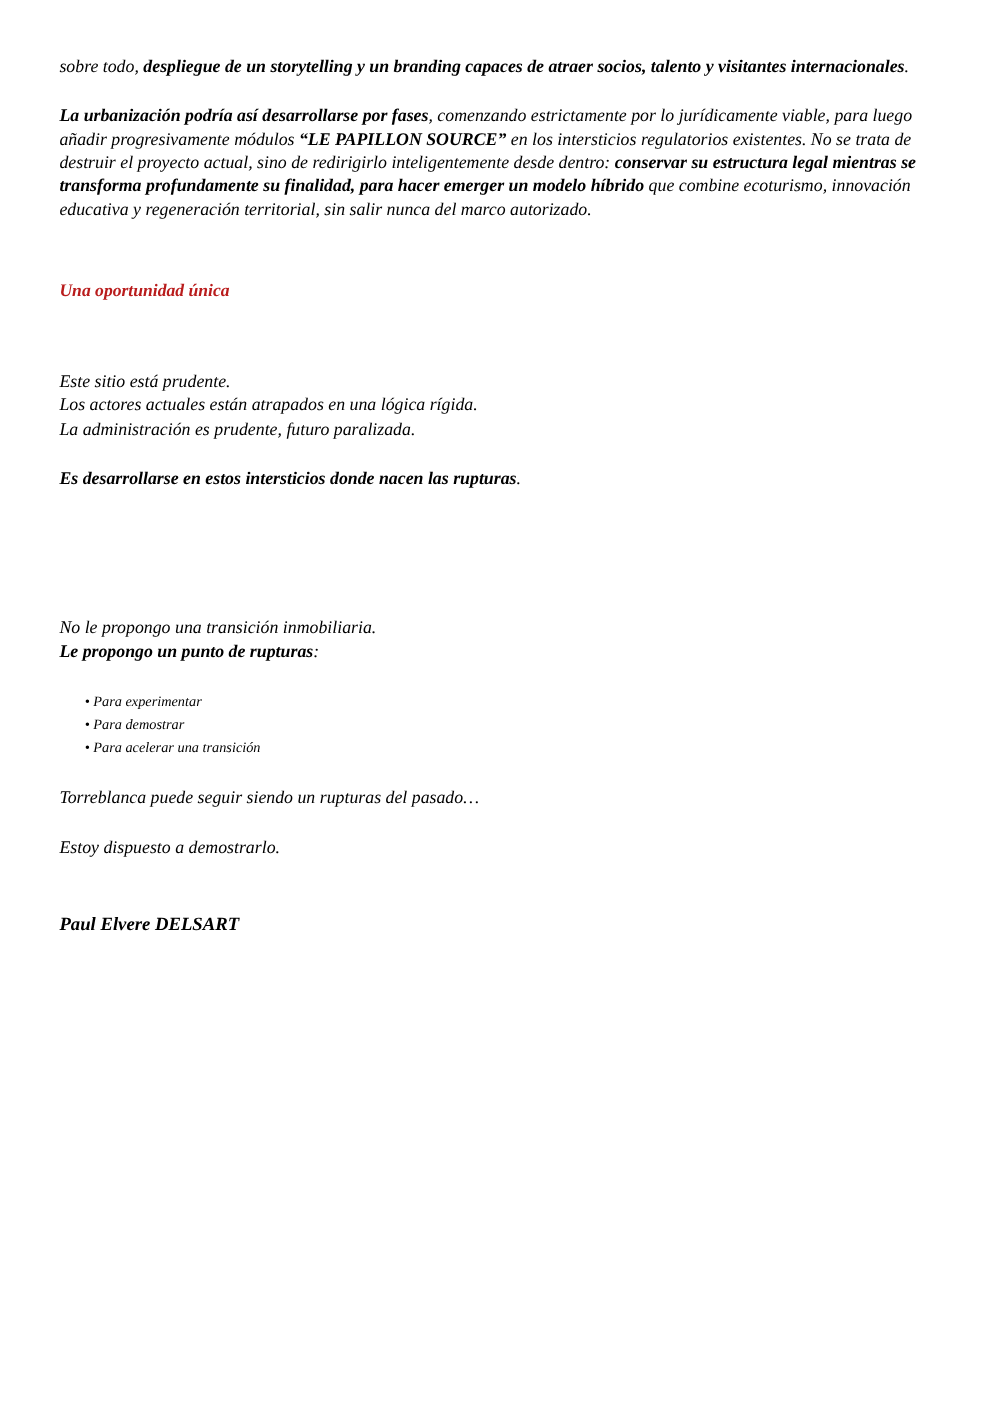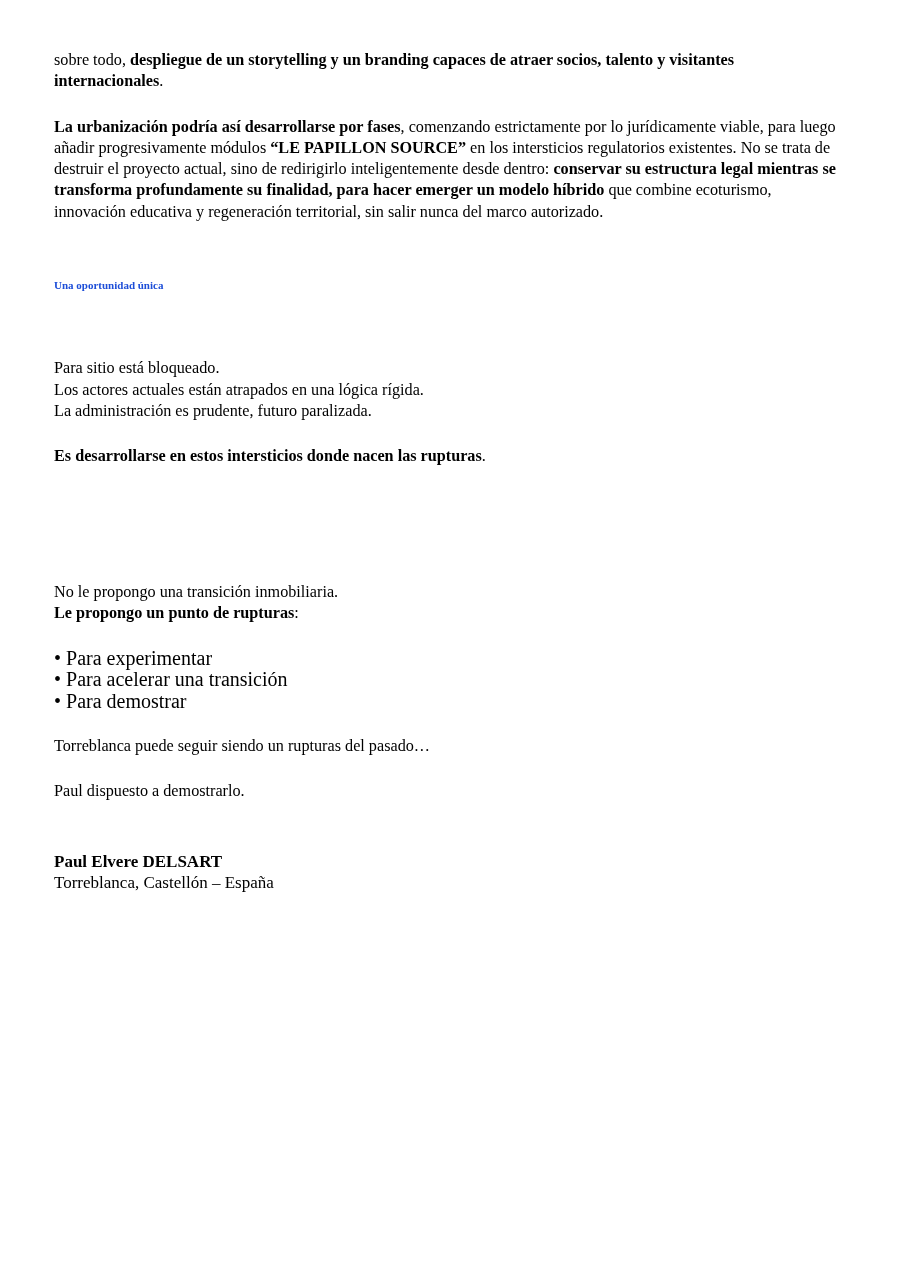--- a/index.html
+++ b/index.html
@@ -16,20 +16,21 @@
     color: #000000;
     -webkit-font-smoothing: antialiased;
   }
   .page {
     position: absolute;
     left: 0; top: 0;
     width: 857px;
     height: 1280px;
     background: #ffffff;
     overflow: hidden;
+    font-style: italic;
   }
   .content {
     position: absolute;
     left: 54px;
     top: 50px;
     width: 786px;
   }
   
   .para {
     font-size: 16.2px;
@@ -41,35 +42,36 @@
   .para b, .b {
     font-weight: bold;
   }
   
   .gap-para   { height: 24px; }
   .gap-head-before { height: 52px; }
   .gap-head-after  { height: 62px; }
   .gap-sec    { height: 48px; }
 
   h2.heading {
-    font-size: 11px;
+    font-size: 16px;
     line-height: 21.3px;
     font-weight: bold;
     margin: 0;
     padding: 0;
-    color: #1d4ed8;
+    color: #b91c1c;
   }
   .lines .line {
     font-size: 16.2px;
     line-height: 21.3px;
     white-space: pre-wrap;
   }
   .bullet {
-    font-size: 20px;
+    font-size: 13px;
     line-height: 21.3px;
+    margin-left: 23px;
   }
   .sig {
     font-size: 17px;
     line-height: 21.3px;
   }
   .sig-name { font-weight: bold; }
 </style>
 </head>
 <body>
 
@@ -82,21 +84,21 @@
 
     <p class="para"><b>La urbanización podría así desarrollarse por fases</b><span>, comenzando estrictamente por lo jurídicamente viable, para luego añadir progresivamente módulos </span><b>“LE PAPILLON SOURCE”</b><span> en los intersticios regulatorios existentes. No se trata de destruir el proyecto actual, sino de redirigirlo inteligentemente desde dentro: </span><b>conservar su estructura legal mientras se transforma profundamente su finalidad, para hacer emerger un modelo híbrido</b><span> que combine ecoturismo, innovación educativa y regeneración territorial, sin salir nunca del marco autorizado.</span></p>
 
     <div class="gap-head-before"></div>
 
     <h2 class="heading">Una oportunidad única</h2>
 
     <div class="gap-head-after"></div>
 
     <div class="lines">
-      <div class="line">Para sitio está bloqueado.</div>
+      <div class="line">Este sitio está prudente.</div>
       <div class="line">Los actores actuales están atrapados en una lógica rígida.</div>
       <div class="line">La administración es prudente, futuro paralizada.</div>
     </div>
 
     <div class="gap-para"></div>
 
     <p class="para"><b>Es desarrollarse en estos intersticios donde nacen las rupturas</b><span>.</span></p>
 
     <div class="gap-head-before"></div>
 
@@ -105,35 +107,34 @@
 
     <div class="lines">
       <div class="line">No le propongo una transición inmobiliaria.</div>
       <div class="line"><b>Le propongo un punto de rupturas</b><span>:</span></div>
     </div>
 
     <div class="gap-para"></div>
 
     <div class="lines">
       <div class="bullet">• Para experimentar</div>
+      <div class="bullet">• Para demostrar</div>
       <div class="bullet">• Para acelerar una transición</div>
-      <div class="bullet">• Para demostrar</div>
     </div>
 
     <div class="gap-para"></div>
 
     <div class="lines">
       <div class="line">Torreblanca puede seguir siendo un rupturas del pasado…</div>
     </div>
 
     <div class="gap-para"></div>
 
-    <p class="para">Paul dispuesto a demostrarlo.</p>
+    <p class="para">Estoy dispuesto a demostrarlo.</p>
 
     <div class="gap-sec"></div>
 
     <div class="sig">
       <div class="sig-name">Paul Elvere DELSART</div>
-      <div>Torreblanca, Castellón – España</div>
     </div>
 
   </div>
 </div>
 
 </body></html>

